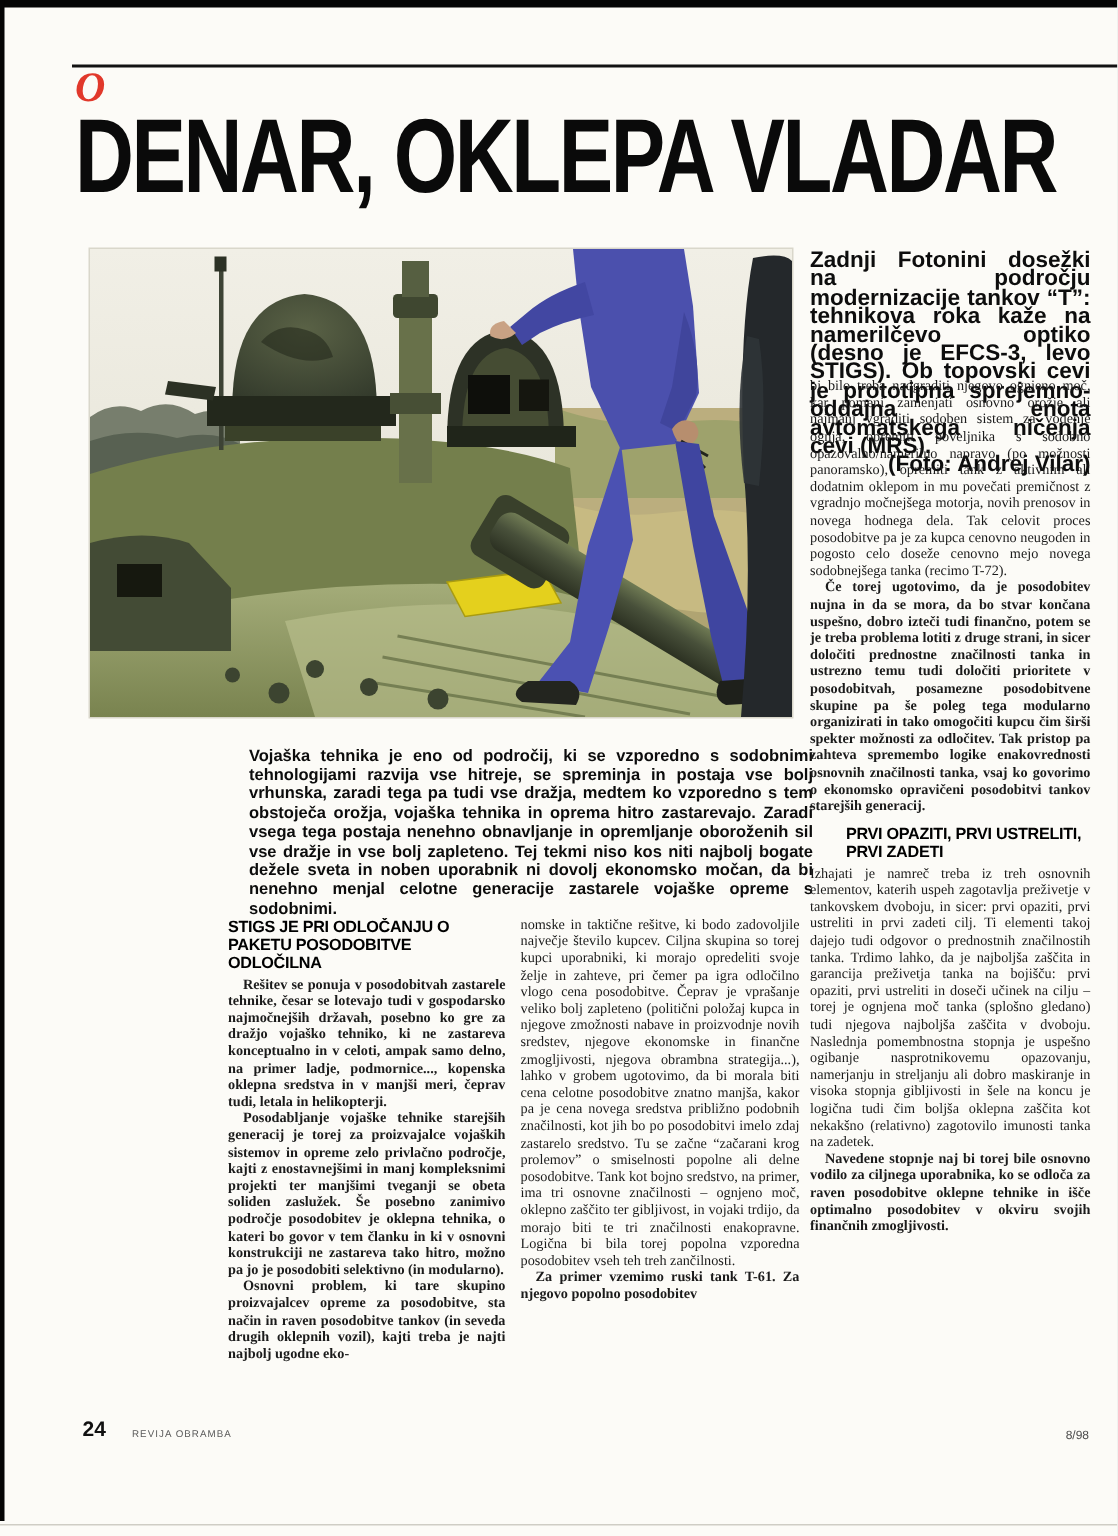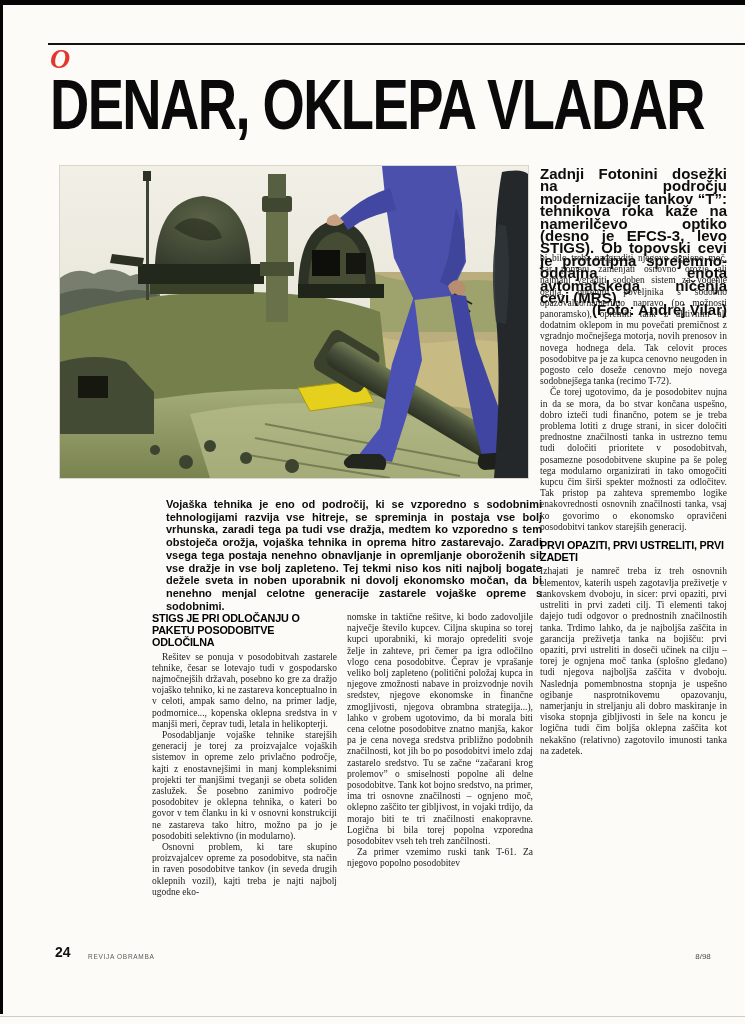--- a/index.html
+++ b/index.html
@@ -45,34 +45,34 @@
   .intro {
     position: absolute; left: 154px; top: 486px; width: 376px; margin: 12px;
     font-weight: 700; font-size: 11px; line-height: 12.7px; text-align: justify; color: #0c0c0c;
   }
 
   .col {
     position: absolute; font-family: "Liberation Serif", serif;
     font-size: 9.5px; line-height: 11.2px; text-align: justify; color: #1b1b1b;
   }
   .col p { margin: 0; }
-  .col p.ind { text-indent: 10px; }
+  .col p.ind { text-indent: 10px; font-weight: bold; }
   .col-1 { left: 152px; top: 612px; width: 185px; height: 348px; overflow: hidden; }
   .col-2 { left: 347px; top: 612px; width: 186px; height: 348px; overflow: hidden; }
   .col-3 { left: 540px; top: 253px; width: 187px; height: 712px; overflow: hidden; }
   .colhead {
     font-family: "Liberation Sans", sans-serif; font-weight: 700;
     font-size: 10.8px; line-height: 12.2px; letter-spacing: -0.2px;
     text-align: left; color: #000; margin: 0 0 3px 0;
   }
-  .col-3 .colhead { margin-top: 6px; }
+  .col-3 .colhead { margin-top: 6px; margin-left: 24px; }
 
   .footer-pageno { position: absolute; left: 55px; top: 944px; font-weight: 700; font-size: 14px; color: #111; }
   .footer-mag { position: absolute; left: 88px; top: 953px; font-size: 6.5px; letter-spacing: 0.7px; color: #5a5a5a; }
-  .footer-issue { position: absolute; left: 680px; top: 952px; width: 46px; text-align: center; font-size: 8px; color: #4c4c4c; }
+  .footer-issue { position: absolute; left: 680px; top: 952px; width: 46px; text-align: right; font-size: 8px; color: #4c4c4c; }
 </style>
 </head>
 <body>
 
 <div class="page">
   <div class="scan-bar-top"></div>
   <div class="scan-bar-left"></div>
   <div class="scan-edge-bottom"></div>
 
   <div class="top-rule"></div>
@@ -194,18 +194,19 @@
   <div class="col col-2">
     <p>nomske in taktične rešitve, ki bodo zadovoljile največje število kupcev. Ciljna skupina so torej kupci uporabniki, ki morajo opredeliti svoje želje in zahteve, pri čemer pa igra odločilno vlogo cena posodobitve. Čeprav je vprašanje veliko bolj zapleteno (politični položaj kupca in njegove zmožnosti nabave in proizvodnje novih sredstev, njegove ekonomske in finančne zmogljivosti, njegova obrambna strategija...), lahko v grobem ugotovimo, da bi morala biti cena celotne posodobitve znatno manjša, kakor pa je cena novega sredstva približno podobnih značilnosti, kot jih bo po posodobitvi imelo zdaj zastarelo sredstvo. Tu se začne “začarani krog prolemov” o smiselnosti popolne ali delne posodobitve. Tank kot bojno sredstvo, na primer, ima tri osnovne značilnosti – ognjeno moč, oklepno zaščito ter gibljivost, in vojaki trdijo, da morajo biti te tri značilnosti enakopravne. Logična bi bila torej popolna vzporedna posodobitev vseh teh treh zančilnosti.</p>
     <p class="ind">Za primer vzemimo ruski tank T-61. Za njegovo popolno posodobitev</p>
   </div>
 
   <div class="col col-3">
     <p>bi bilo treba nadgraditi njegovo ognjeno moč, kar pomeni zamenjati osnovno orožje ali najmanj vgraditi sodoben sistem za vodenje ognja, opremiti poveljnika s sodobno opazovalno/namerilno napravo (po možnosti panoramsko), opremiti tank z aktivnim ali dodatnim oklepom in mu povečati premičnost z vgradnjo močnejšega motorja, novih prenosov in novega hodnega dela. Tak celovit proces posodobitve pa je za kupca cenovno neugoden in pogosto celo doseže cenovno mejo novega sodobnejšega tanka (recimo T-72).</p>
     <p class="ind">Če torej ugotovimo, da je posodobitev nujna in da se mora, da bo stvar končana uspešno, dobro izteči tudi finančno, potem se je treba problema lotiti z druge strani, in sicer določiti prednostne značilnosti tanka in ustrezno temu tudi določiti prioritete v posodobitvah, posamezne posodobitvene skupine pa še poleg tega modularno organizirati in tako omogočiti kupcu čim širši spekter možnosti za odločitev. Tak pristop pa zahteva spremembo logike enakovrednosti osnovnih značilnosti tanka, vsaj ko govorimo o ekonomsko opravičeni posodobitvi tankov starejših generacij.</p>
     <h2 class="colhead">PRVI OPAZITI, PRVI USTRELITI, PRVI ZADETI</h2>
     <p>Izhajati je namreč treba iz treh osnovnih elementov, katerih uspeh zagotavlja preživetje v tankovskem dvoboju, in sicer: prvi opaziti, prvi ustreliti in prvi zadeti cilj. Ti elementi takoj dajejo tudi odgovor o prednostnih značilnostih tanka. Trdimo lahko, da je najboljša zaščita in garancija preživetja tanka na bojišču: prvi opaziti, prvi ustreliti in doseči učinek na cilju – torej je ognjena moč tanka (splošno gledano) tudi njegova najboljša zaščita v dvoboju. Naslednja pomembnostna stopnja je uspešno ogibanje nasprotnikovemu opazovanju, namerjanju in streljanju ali dobro maskiranje in visoka stopnja gibljivosti in šele na koncu je logična tudi čim boljša oklepna zaščita kot nekakšno (relativno) zagotovilo imunosti tanka na zadetek.</p>
+    <p class="ind">Navedene stopnje naj bi torej bile osnovno vodilo za ciljnega uporabnika, ko se odloča za raven posodobitve oklepne tehnike in išče optimalno posodobitev v okviru svojih finančnih zmogljivosti.</p>
   </div>
 
   <div class="footer-pageno">24</div>
   <div class="footer-mag">REVIJA OBRAMBA</div>
   <div class="footer-issue">8/98</div>
 </div>
 
 </body></html>

